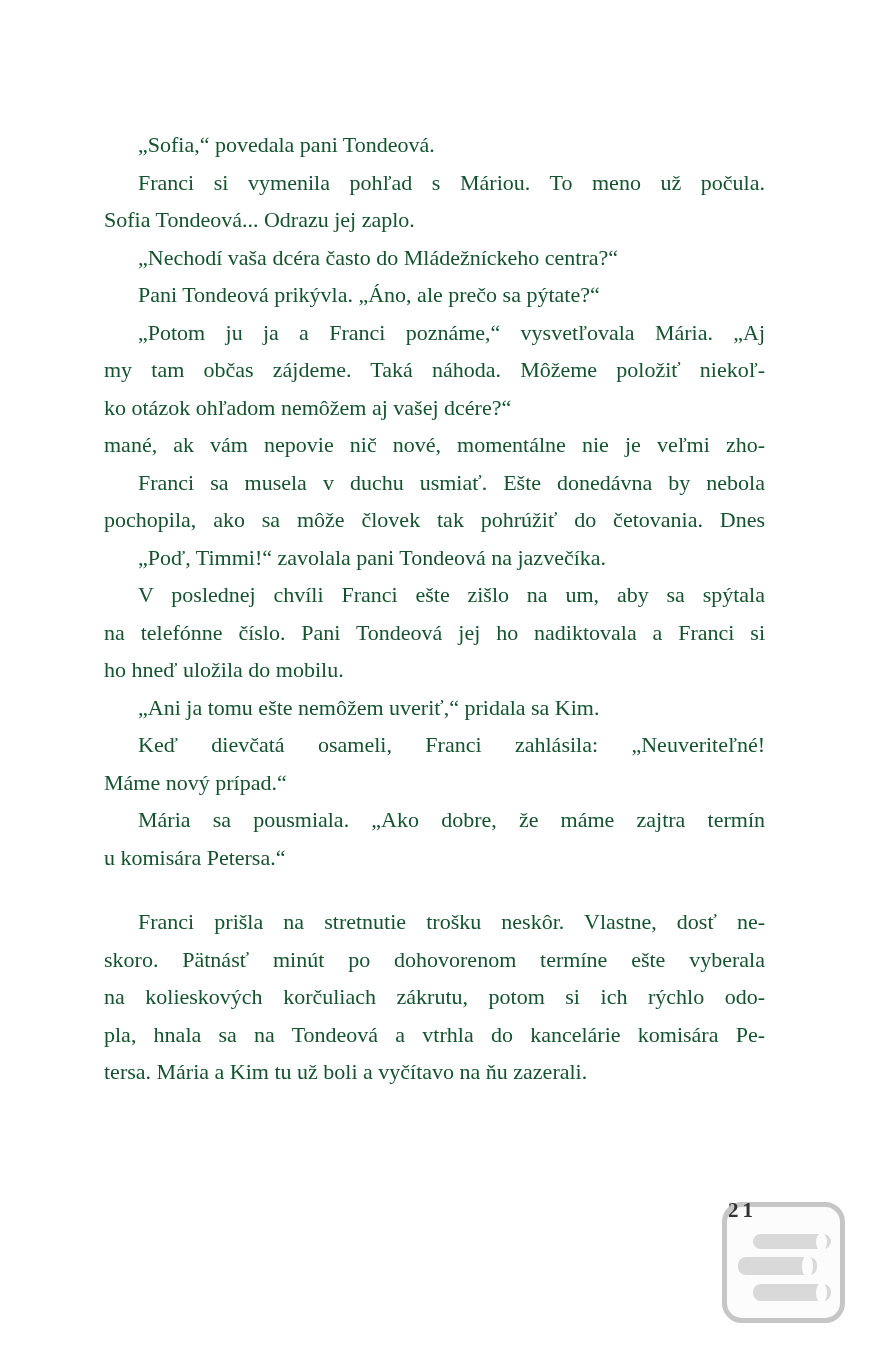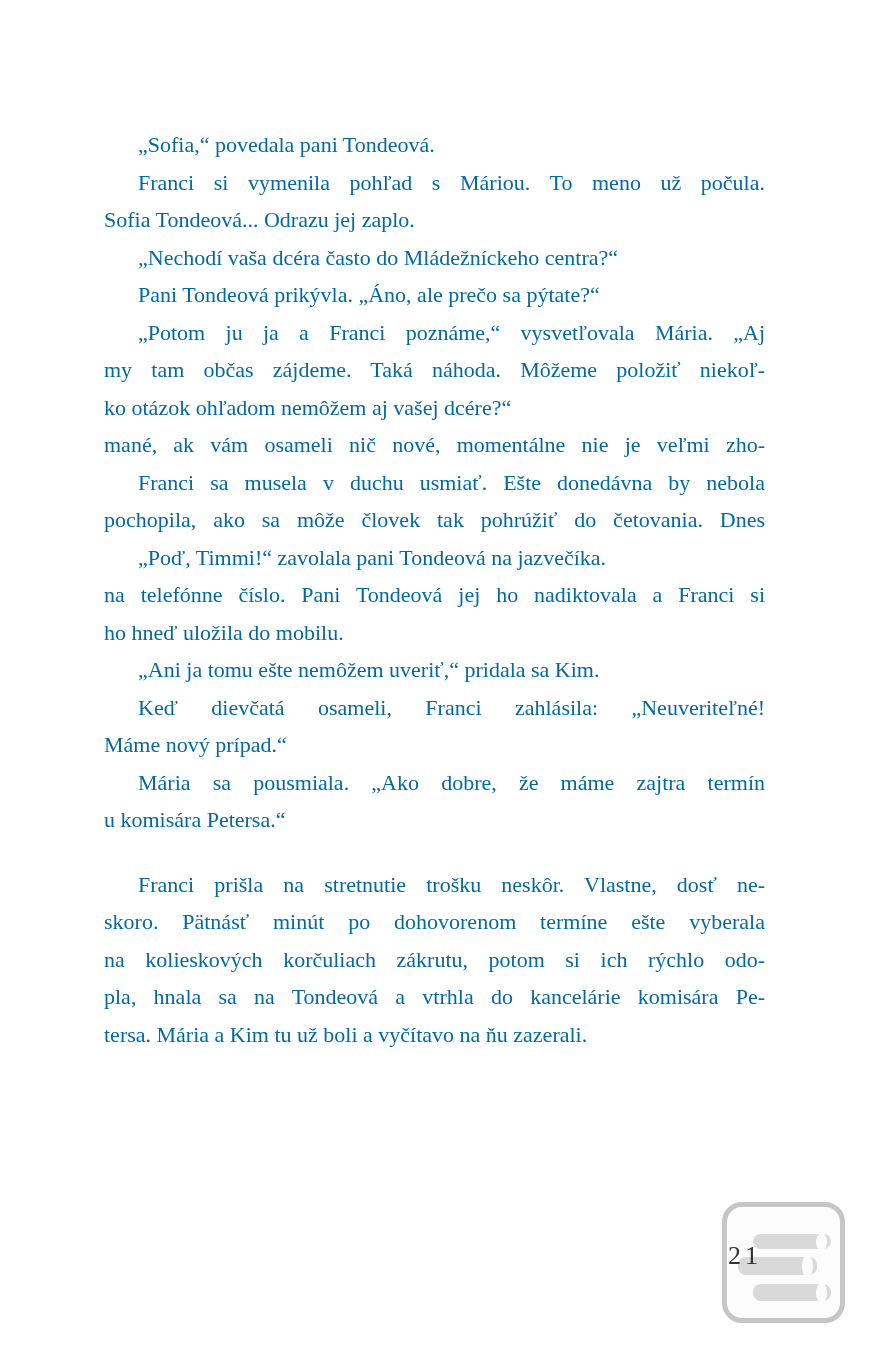--- a/index.html
+++ b/index.html
@@ -10,21 +10,21 @@
     overflow: hidden;
     font-family: "Liberation Serif", "DejaVu Serif", serif;
   }
   .page {
     position: absolute; inset: 0;
     background: #ffffff;
   }
   .text-block {
     position: absolute;
     left: 104px; top: 126px; width: 661px;
-    color: #0369a1;
+    color: #14532d;
     font-size: 22px;
     line-height: 37.5px;
   }
   .paragraph { margin: 0; }
   .paragraph.gap { margin-top: 27px; }
   .line {
     text-align: justify;
     text-align-last: justify;
     height: 37.5px;
     overflow: hidden;
@@ -58,25 +58,26 @@
     width: 11px; height: 120%;
     background: #fcfcfc;
     border-radius: 50%;
   }
   .book-top { left: 26px; top: 27px; width: 78px; height: 15px; }
   .book-mid { left: 11px; top: 50px; width: 79px; height: 18px; }
   .book-bot { left: 26px; top: 77px; width: 78px; height: 17px; }
 
   .page-number {
     position: absolute;
-    left: 728px; top: 1241px;
-    font-size: 26px;
+    left: 728px; top: 1198px;
+    font-size: 21px;
     letter-spacing: 4px;
     color: #333333;
     z-index: 2;
+    font-weight: bold;
   }
 </style>
 </head>
 <body>
 
 <div class="page">
 
   <div class="text-block">
       <div class="paragraph">
         <div class="line indent last">„Sofia,“ povedala pani Tondeová.</div>
@@ -90,30 +91,31 @@
       </div>
       <div class="paragraph">
         <div class="line indent last">Pani Tondeová prikývla. „Áno, ale prečo sa pýtate?“</div>
       </div>
       <div class="paragraph">
         <div class="line indent">„Potom ju ja a Franci poznáme,“ vysvetľovala Mária. „Aj</div>
         <div class="line">my tam občas zájdeme. Taká náhoda. Môžeme položiť niekoľ-</div>
         <div class="line last">ko otázok ohľadom nemôžem aj vašej dcére?“</div>
       </div>
       <div class="paragraph">
-        <div class="line">mané, ak vám osameli nič nové, momentálne nie je veľmi zho-</div>
+        <div class="line">mané, ak vám nepovie nič nové, momentálne nie je veľmi zho-</div>
       </div>
       <div class="paragraph">
         <div class="line indent">Franci sa musela v duchu usmiať. Ešte donedávna by nebola</div>
         <div class="line">pochopila, ako sa môže človek tak pohrúžiť do četovania. Dnes</div>
       </div>
       <div class="paragraph">
         <div class="line indent last">„Poď, Timmi!“ zavolala pani Tondeová na jazvečíka.</div>
       </div>
       <div class="paragraph">
+        <div class="line indent">V poslednej chvíli Franci ešte zišlo na um, aby sa spýtala</div>
         <div class="line">na telefónne číslo. Pani Tondeová jej ho nadiktovala a Franci si</div>
         <div class="line last">ho hneď uložila do mobilu.</div>
       </div>
       <div class="paragraph">
         <div class="line indent last">„Ani ja tomu ešte nemôžem uveriť,“ pridala sa Kim.</div>
       </div>
       <div class="paragraph">
         <div class="line indent">Keď dievčatá osameli, Franci zahlásila: „Neuveriteľné!</div>
         <div class="line last">Máme nový prípad.“</div>
       </div>

